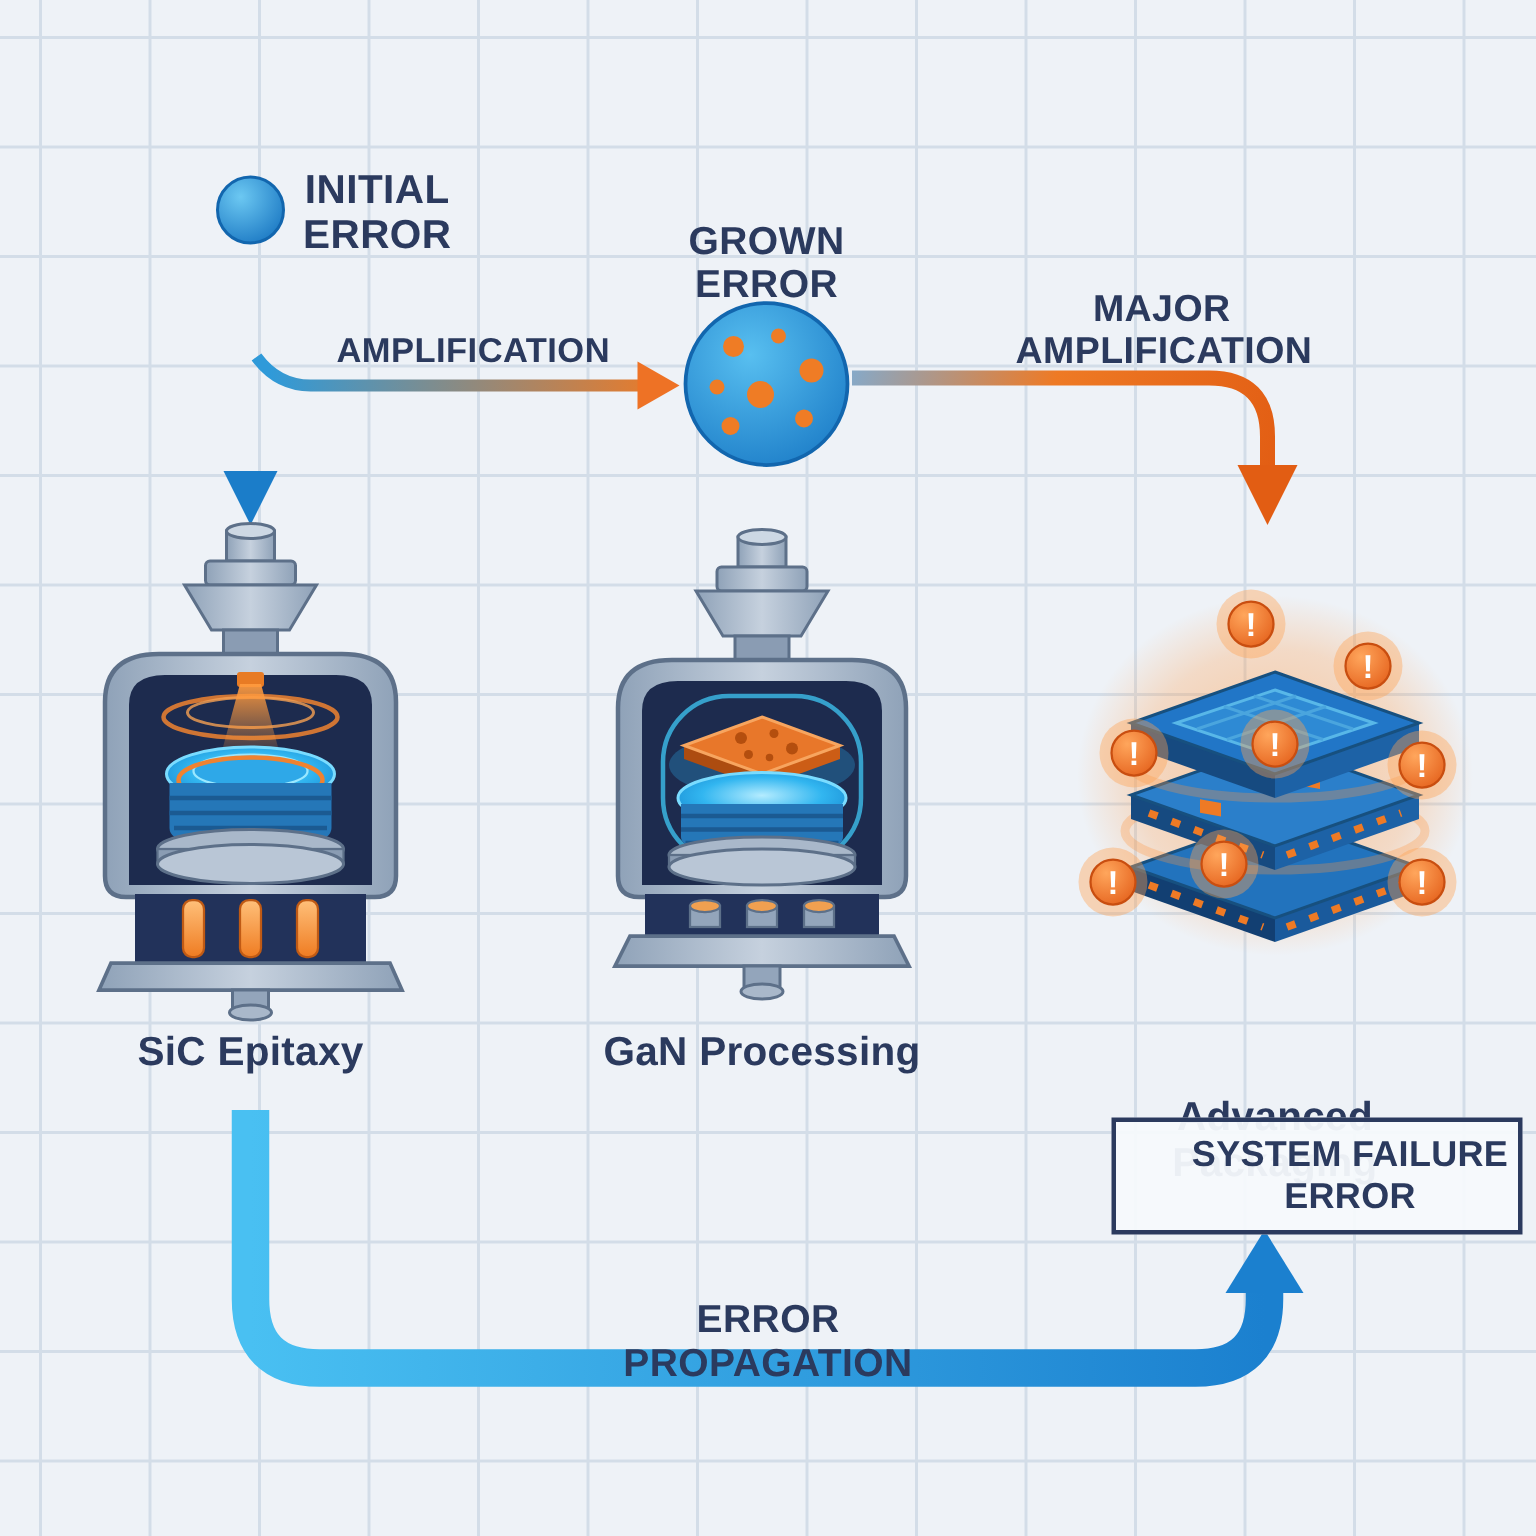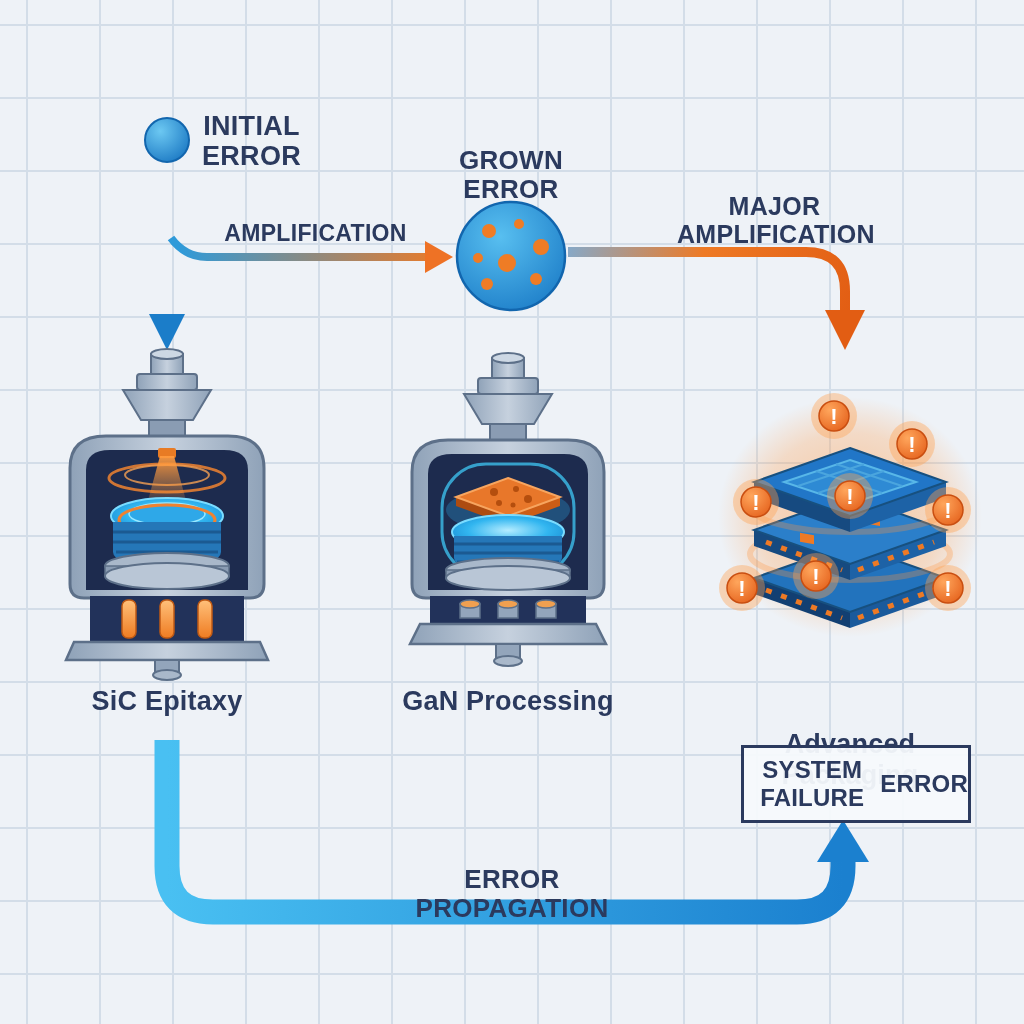--- a/index.html
+++ b/index.html
@@ -28,23 +28,24 @@
   .stage-label{
     position:absolute;color:#2b3a5e;font-weight:700;font-size:27px;
     text-align:center;letter-spacing:.2px;
   }
   .stage-1{left:67px;top:686px;width:200px;}
   .stage-2{left:398px;top:686px;width:220px;}
   .stage-3{left:720px;top:686px;width:260px;margin-top:43px;}
   .risk-box{
     position:absolute;left:741px;top:745px;width:224px;height:72px;
     border:3px solid #2b3a5e;background:rgba(246,249,252,.95);
-    display:flex;flex-direction:row;align-items:center;justify-content:center;
+    display:flex;flex-direction:column;align-items:center;justify-content:center;
     color:#2b3a5e;font-weight:700;font-size:24px;line-height:1.15;text-align:center;
     letter-spacing:.2px;
+    padding-left:44px;
   }
 </style>
 </head>
 <body>
 
 <div class="canvas">
 
   <svg class="flow" viewBox="0 0 1024 1024">
     <defs>
       <linearGradient id="f-vert" x1="0" y1="0" x2="0" y2="1">

